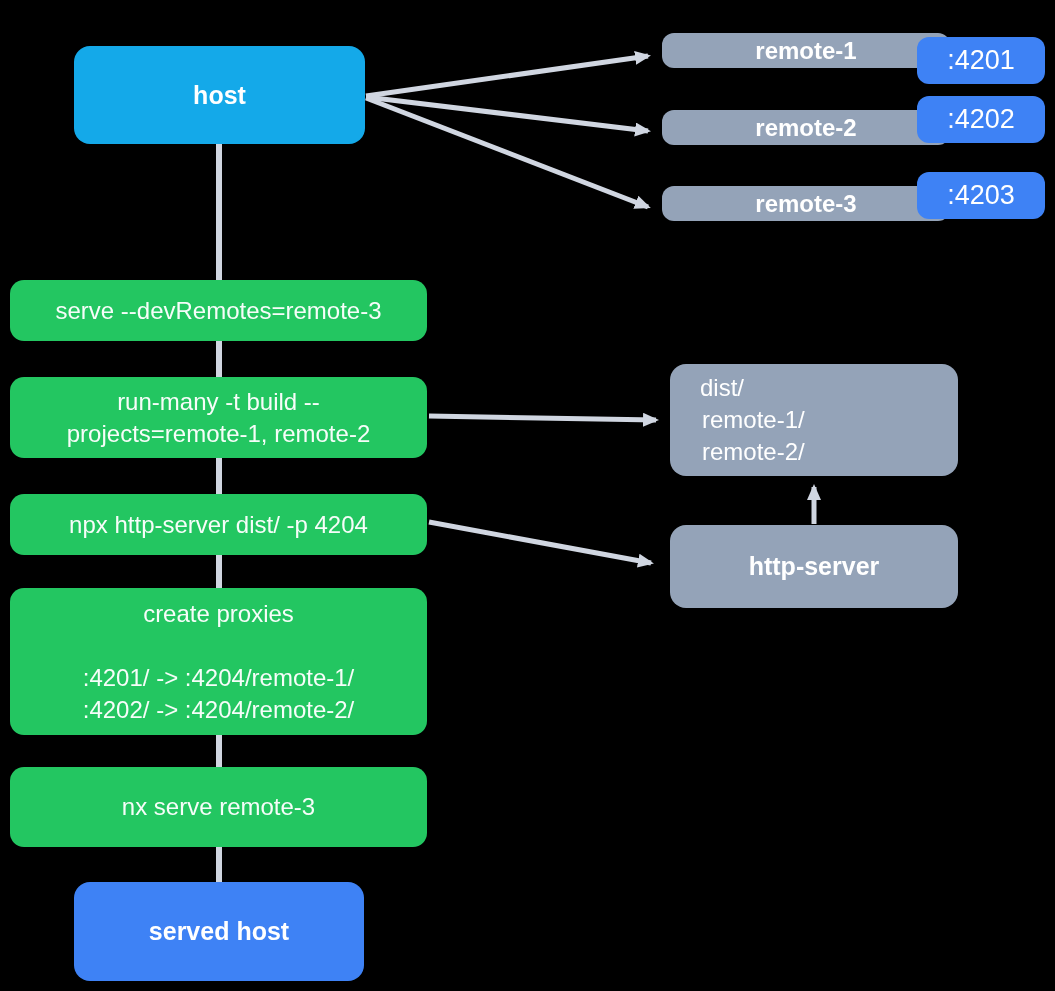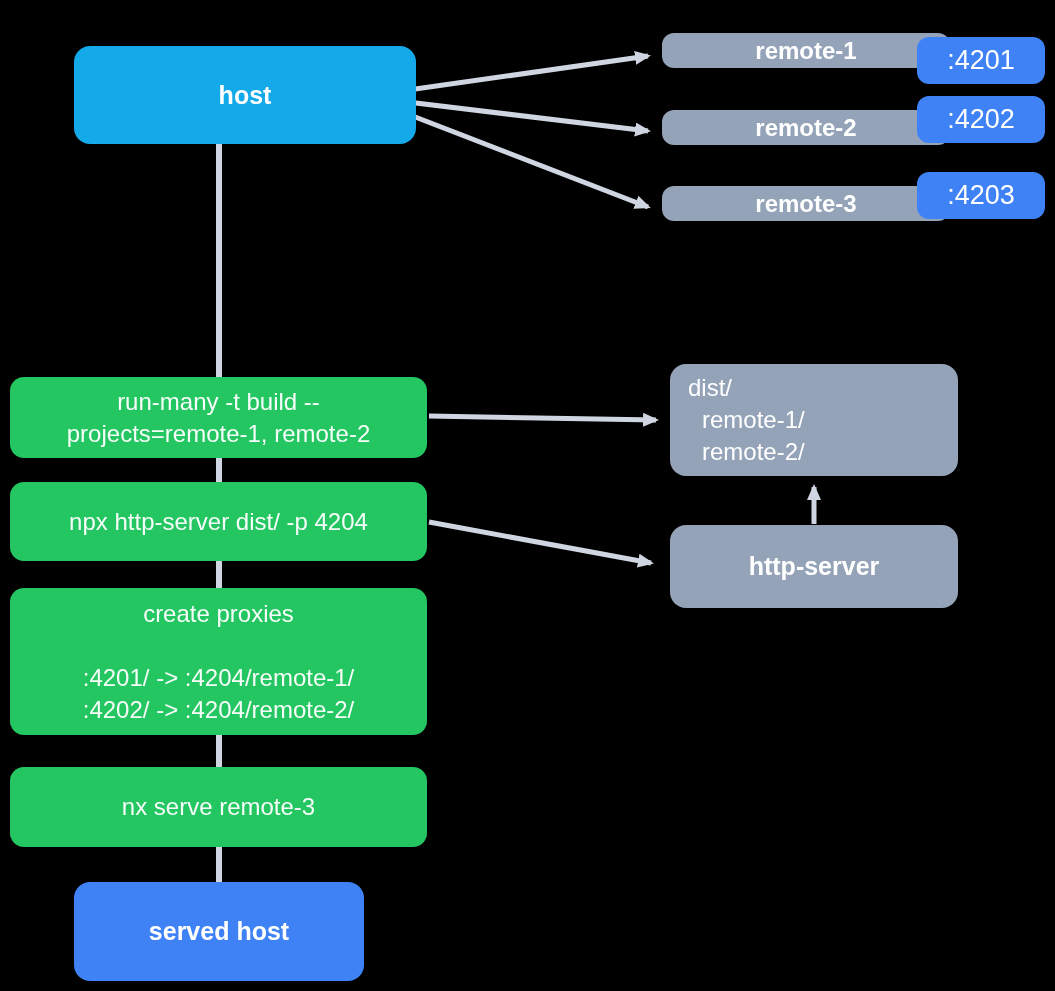--- a/index.html
+++ b/index.html
@@ -39,21 +39,21 @@
   .arrowhead-shape { fill: var(--arrow); }
   .node {
     position: absolute;
     z-index: 2;
     display: flex;
     align-items: center;
     justify-content: center;
     color: var(--text);
   }
   .host-node {
-    left: 74px; top: 46px; width: 342px; height: 98px;
+    left: 74px; top: 46px; width: 291px; height: 98px;
     background: var(--host-blue);
     border-radius: 16px;
     font-weight: bold; font-size: 25px;
   }
   .served-node {
     left: 74px; top: 882px; width: 290px; height: 99px;
     background: var(--served-blue);
     border-radius: 16px;
     font-weight: bold; font-size: 25px;
   }
@@ -86,21 +86,21 @@
   .dist-node {
     left: 670px; top: 364px; width: 288px; height: 112px;
     background: var(--slate);
     border-radius: 16px;
     flex-direction: column;
     align-items: flex-start;
     justify-content: center;
     font-size: 24px;
     line-height: 32px;
   }
-  .dist-line1 { padding-left: 18px; }
+  .dist-line1 { padding-left: 30px; }
   .dist-line2, .dist-line3 { padding-left: 32px; }
   .http-node {
     left: 670px; top: 525px; width: 288px; height: 83px;
     background: var(--slate);
     border-radius: 16px;
     font-weight: bold; font-size: 25px;
   }
 </style>
 </head>
 <body>
@@ -143,27 +143,30 @@
     <span>:4202</span>
   </div>
 
   <div class="node remote-node" style="top:186px;">
     <span>remote-3</span>
   </div>
   <div class="port-badge" style="top:172px;">
     <span>:4203</span>
   </div>
 
+  <div class="node command-node" style="top:280px; height:61px;">
+    <span>serve --devRemotes=remote-3</span>
+  </div>
 
   <div class="node command-node" style="top:377px; height:81px;">
     <span>run-many -t build --
 projects=remote-1, remote-2</span>
   </div>
 
-  <div class="node command-node" style="top:482px; height:79px;">
+  <div class="node command-node" style="top:494px; height:61px;">
     <span>npx http-server dist/ -p 4204</span>
   </div>
 
   <div class="node command-node" style="top:588px; height:147px;">
     <span>create proxies
 
 :4201/ -&gt; :4204/remote-1/
 :4202/ -&gt; :4204/remote-2/</span>
   </div>
 

